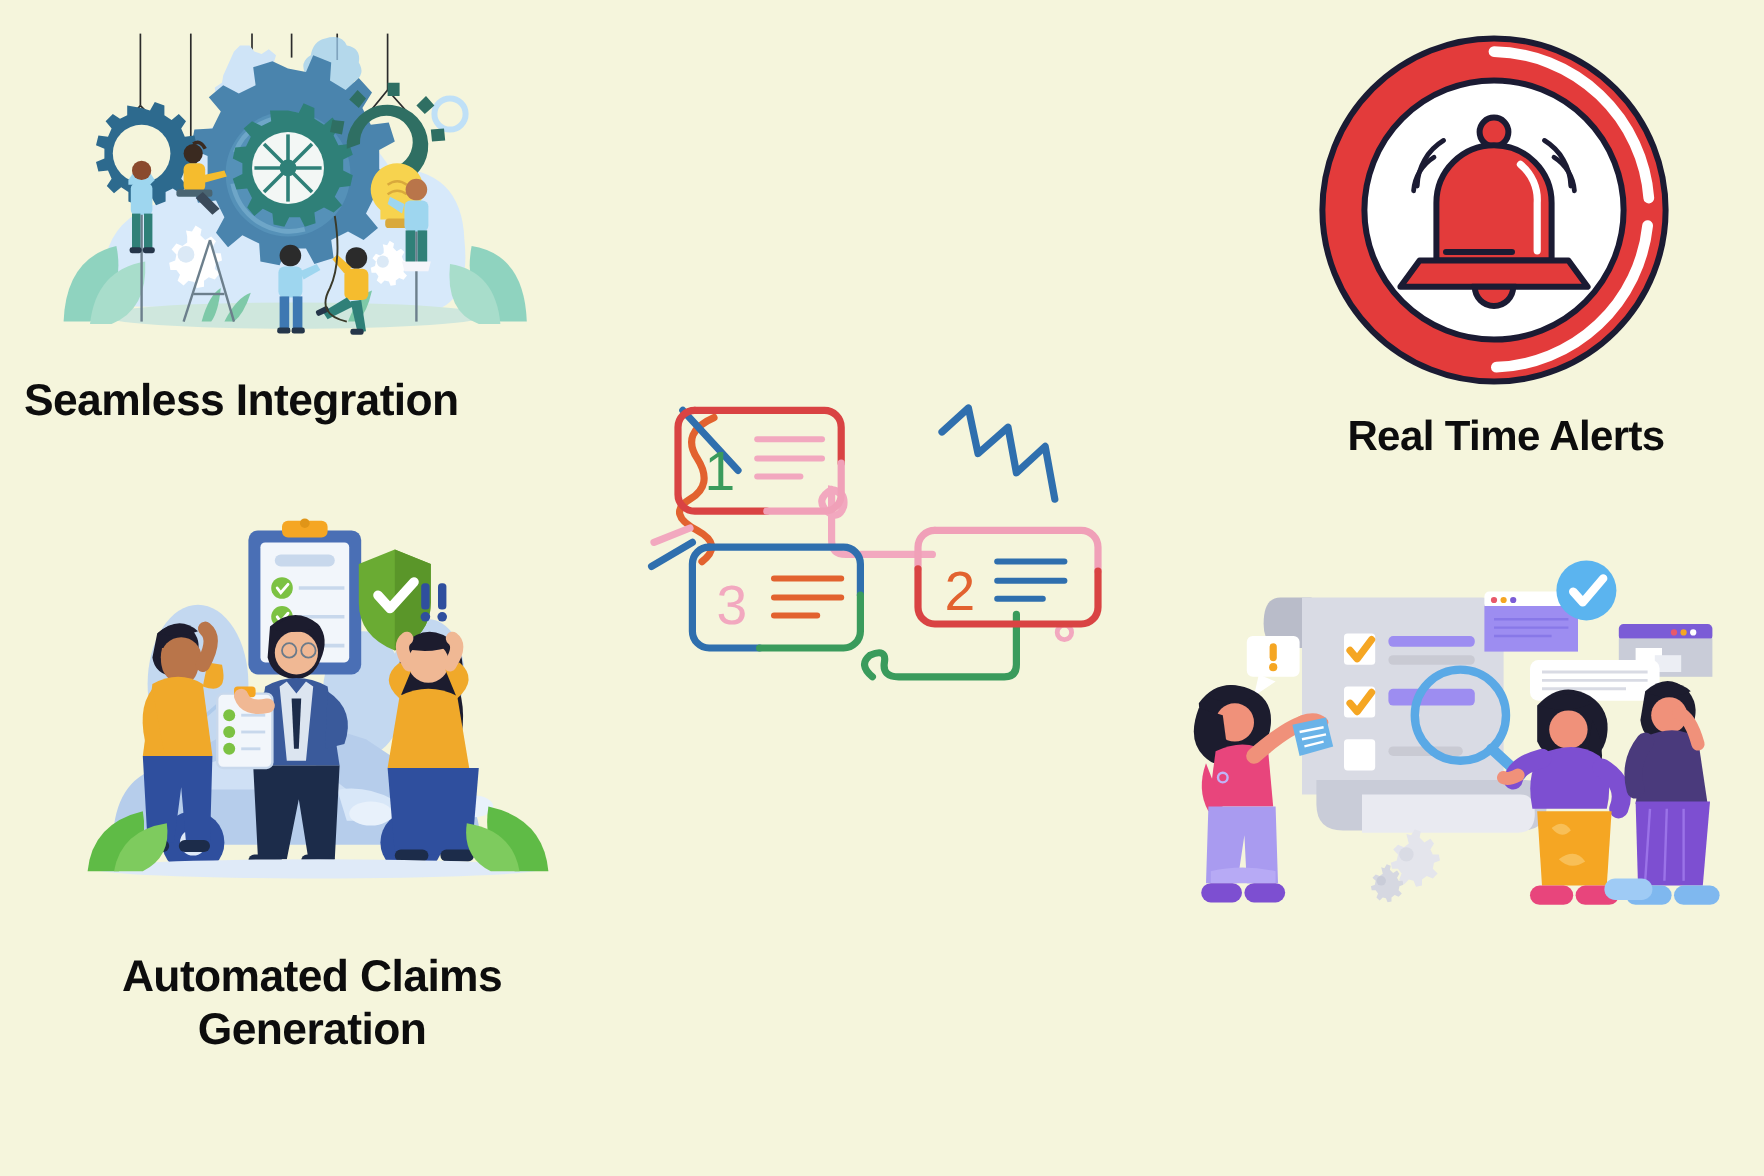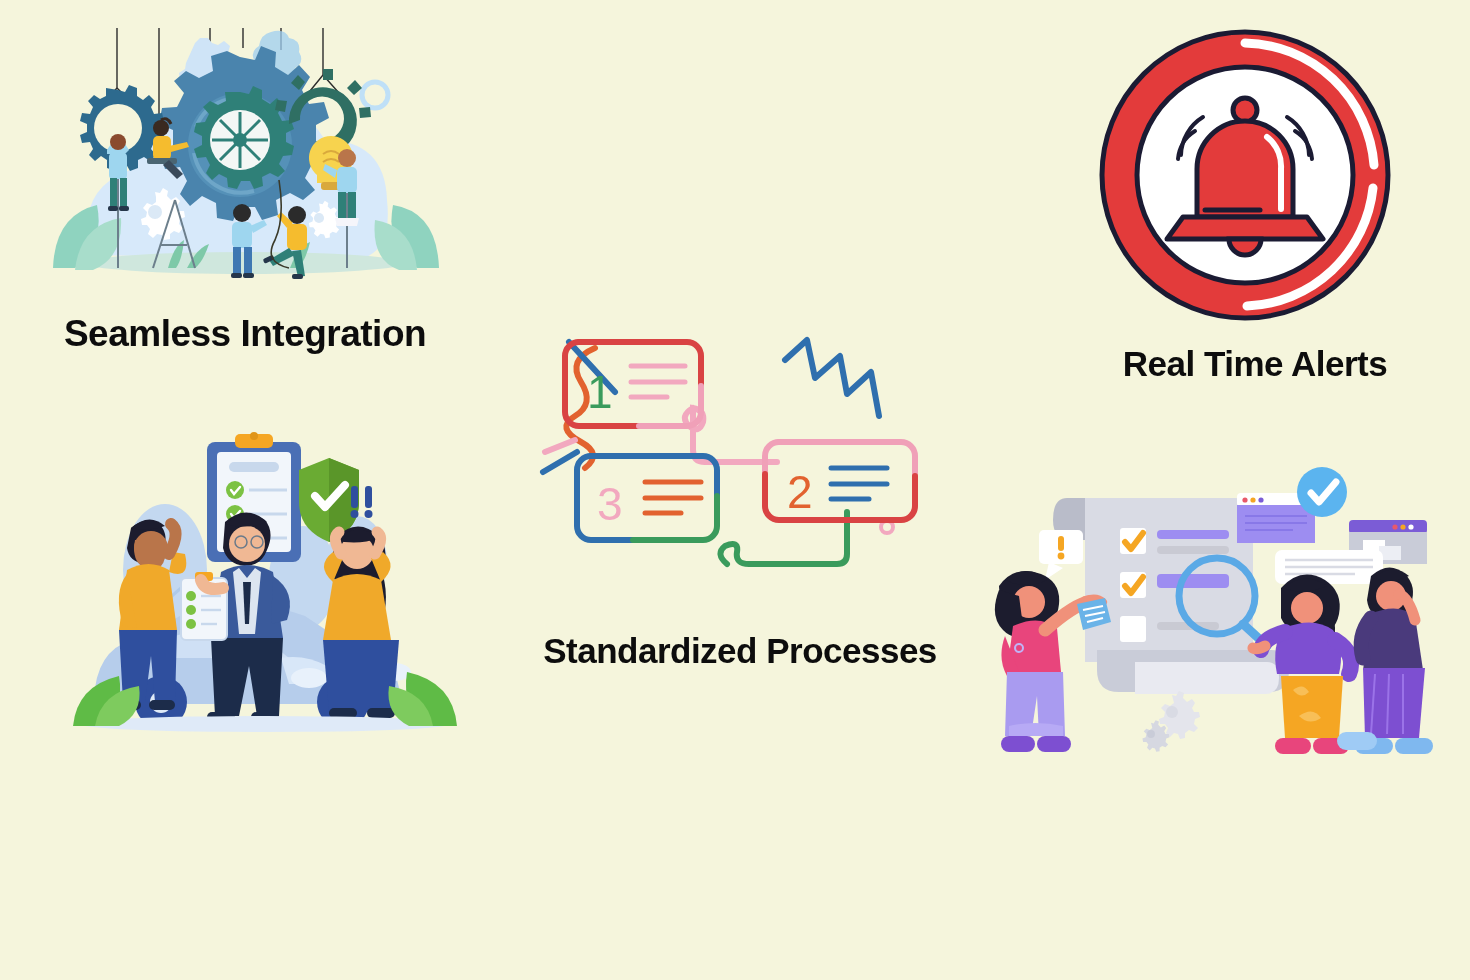--- a/index.html
+++ b/index.html
@@ -17,21 +17,21 @@
     font-weight:bold;
     color:#0d0d0d;
     letter-spacing:-0.5px;
     line-height:1.18;
     white-space:pre-line;
   }
 
   
   #f-integration{left:0px;   top:20px;  width:470px;}
   #f-integration .art{width:420px;height:270px;margin-left:35px;}
-  #f-integration .caption{font-size:37px;text-align:center;margin-left:20px;margin-top:22px;}
+  #f-integration .caption{font-size:37px;text-align:left;margin-left:20px;margin-top:22px;}
 
   #f-alerts{left:1040px; top:25px; width:430px;}
   #f-alerts .art{width:300px;height:300px;margin-left:55px;}
   #f-alerts .caption{font-size:35px;text-align:center;margin-top:18px;}
 
   #f-processes{left:490px; top:320px; width:500px;}
   #f-processes .art{width:420px;height:300px;margin-left:45px;}
   #f-processes .caption{font-size:35px;text-align:center;margin-top:10px;}
 
   #f-claims{left:35px; top:420px; width:450px;}
@@ -265,21 +265,20 @@
           <path d="M182 176 v30 a14 14 0 0 1 -14 14 h-70" fill="none" stroke="#3a9b5c" stroke-width="6" stroke-linecap="round"></path>
           <text x="62" y="200" font-family="'Liberation Sans',sans-serif" font-size="46" fill="#f2a8bf">3</text>
           <g stroke="#e2622f" stroke-width="5" stroke-linecap="round">
             <line x1="110" y1="162" x2="166" y2="162"></line>
             <line x1="110" y1="178" x2="166" y2="178"></line>
             <line x1="110" y1="193" x2="146" y2="193"></line>
           </g>
         </g>
       </svg>
     </div>
-    <div class="caption">Standardized Processes</div>
   </div>
 
   <div class="feature" id="f-claims">
     <div class="art">
       <svg viewBox="0 0 400 350" width="400" height="350">
 
         <ellipse cx="100" cy="150" rx="42" ry="66" fill="#c3d8f0"></ellipse>
         <ellipse cx="238" cy="158" rx="34" ry="52" fill="#c3d8f0"></ellipse>
         <ellipse cx="292" cy="142" rx="30" ry="46" fill="#c3d8f0"></ellipse>
         <g stroke="#aecaea" stroke-width="3" fill="none">
@@ -383,20 +382,22 @@
           <rect x="302" y="288" width="28" height="10" rx="5" fill="#1c2c4a"></rect>
         </g>
 
         <ellipse cx="200" cy="304" rx="186" ry="8" fill="#dfeaf8"></ellipse>
         <path d="M8 306 q4 -40 46 -50 q6 34 -20 50z" fill="#5fbb46"></path>
         <path d="M30 306 q6 -34 44 -40 q4 28 -20 40z" fill="#7ecb5e"></path>
         <path d="M392 306 q-4 -44 -50 -54 q-6 38 22 54z" fill="#5fbb46"></path>
         <path d="M368 306 q-6 -34 -44 -40 q-4 28 20 40z" fill="#7ecb5e"></path>
       </svg>
     </div>
+    <div class="caption">Automated Claims
+Generation</div>
   </div>
 
   <div class="feature" id="f-workflow">
     <div class="art">
       <svg viewBox="0 0 470 330" width="470" height="330">
 
         <path d="M92 48 q-14 0 -14 22 q0 20 18 20 l22 0 0 -42z" fill="#b9bcc9"></path>
         <path d="M110 48 h150 a18 18 0 0 1 18 18 v146 h-168z" fill="#d9dbe4"></path>
         <path d="M200 200 h96 q18 0 18 20 q0 22 -20 22 h-150 q-22 0 -22 -22 l0 -20z" fill="#c9ccd8"></path>
         <path d="M160 212 h132 q12 0 12 16 q0 16 -14 16 h-130z" fill="#e9eaf1"></path>

